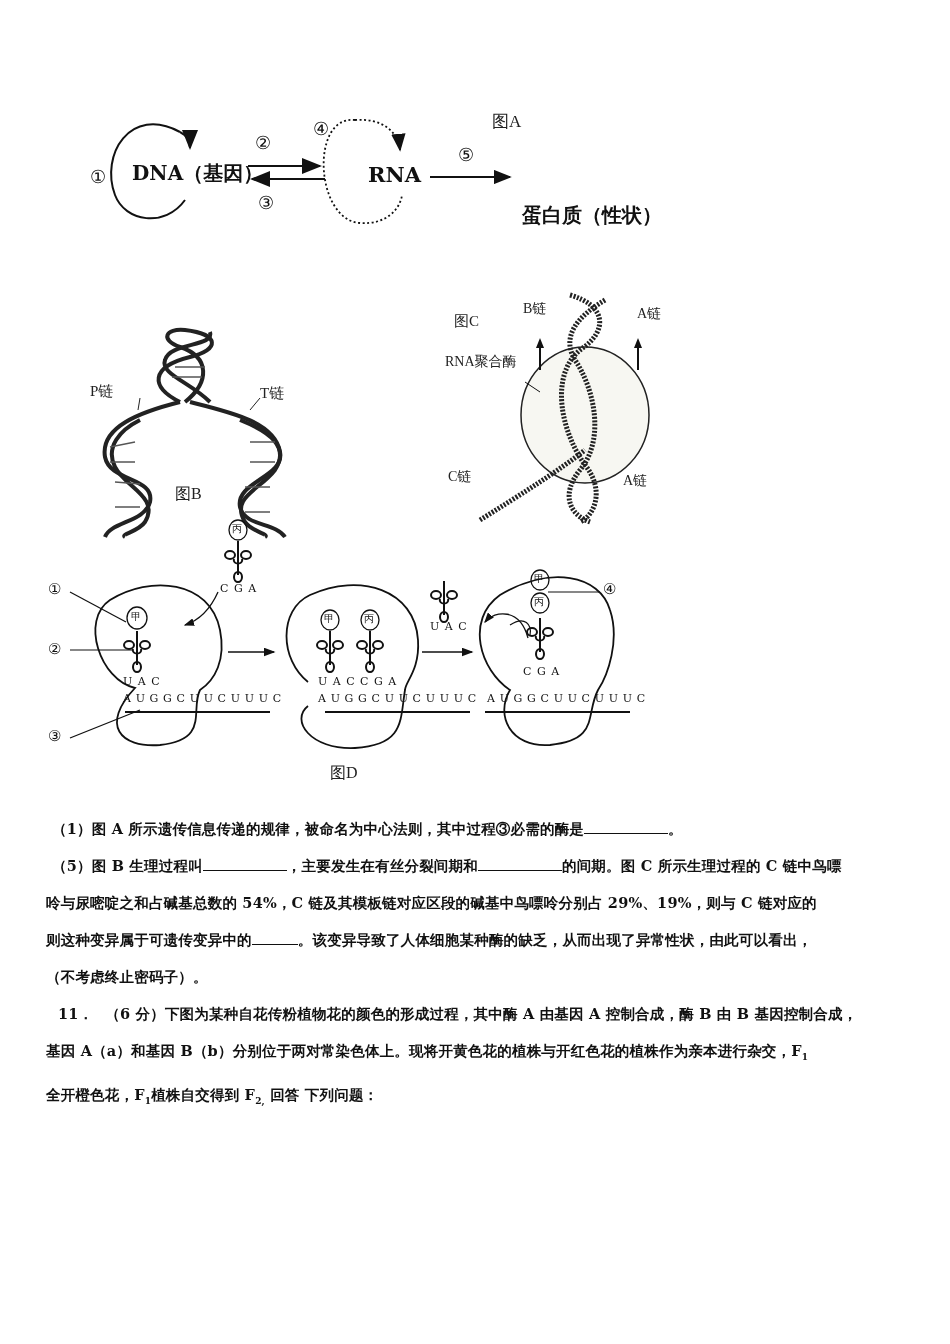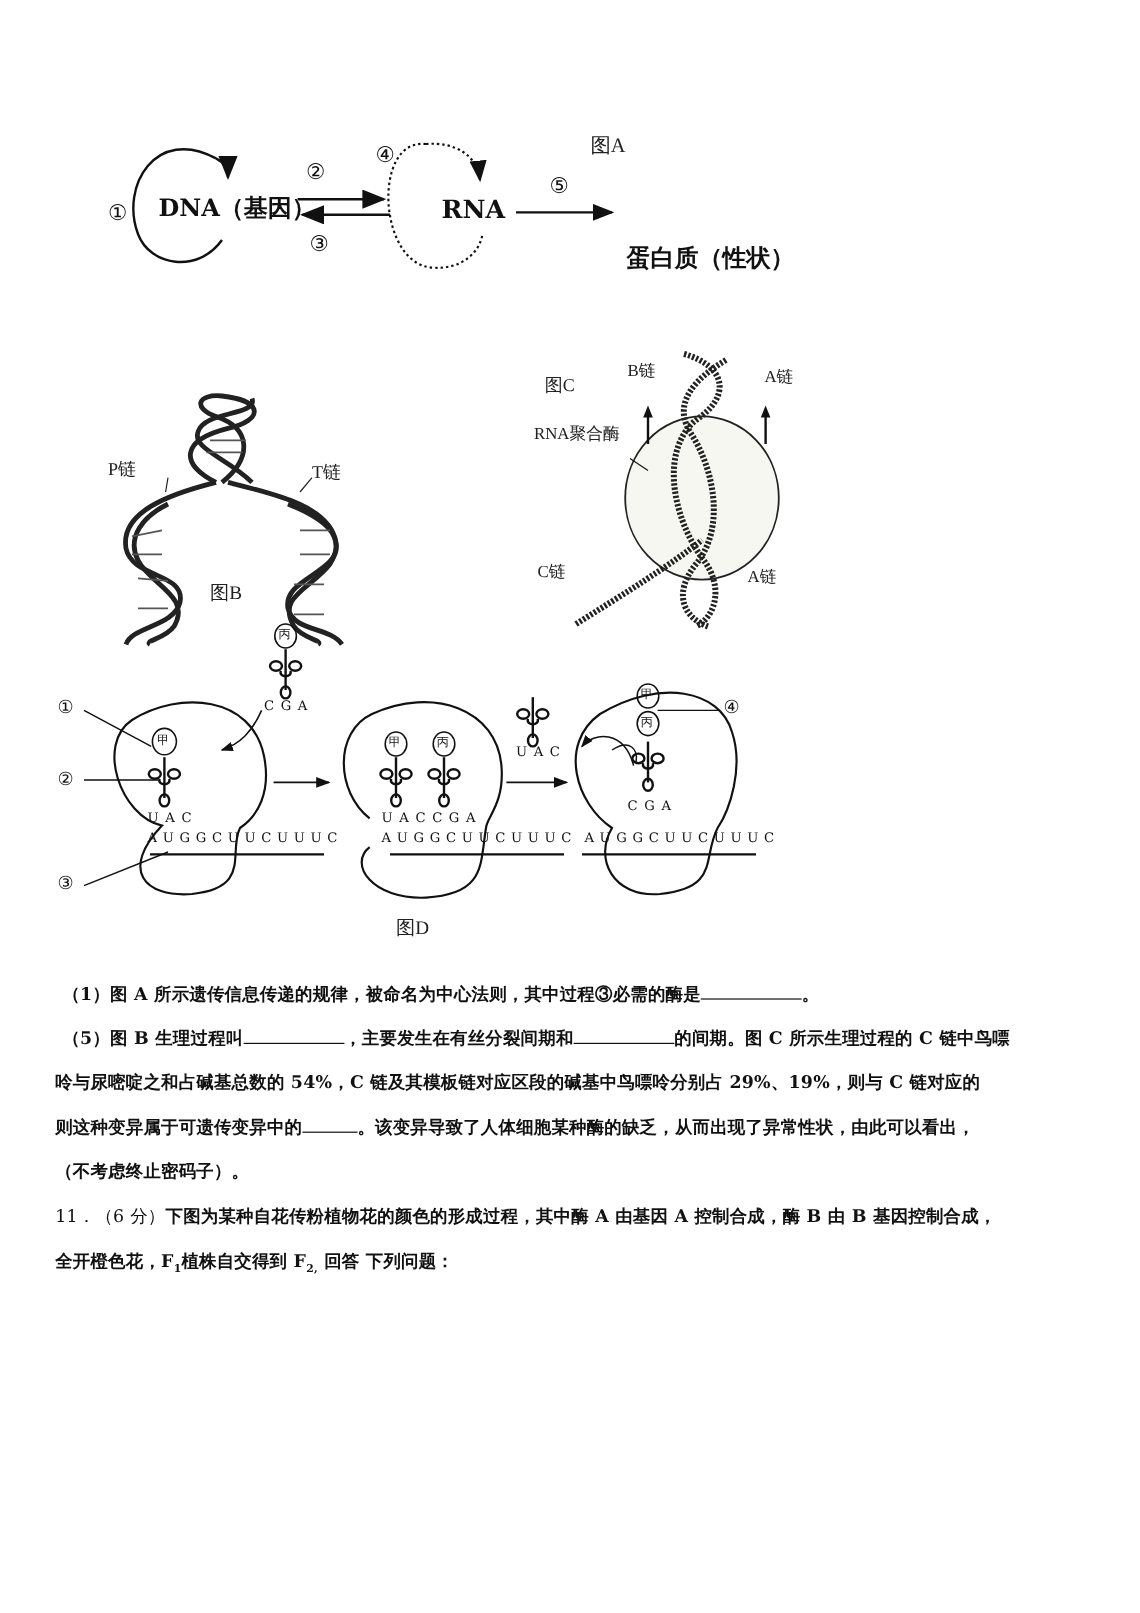--- a/index.html
+++ b/index.html
@@ -5,21 +5,21 @@
   html, body { margin: 0; padding: 0; background: #ffffff; }
   body { width: 950px; height: 1344px; position: relative; overflow: hidden;
          font-family: "DejaVu Serif", "Liberation Serif", serif; color: #111; }
   .abs { position: absolute; }
   .fig-label { font-family: "Liberation Serif", "DejaVu Serif", serif; font-size: 17px; color: #222; }
   .q-text { position: absolute; left: 46px; width: 870px; font-size: 14.5px; font-weight: bold;
             line-height: 37px; letter-spacing: 0.2px; }
   .q-line { display: block; white-space: nowrap; }
   .indent { padding-left: 6px; }
   .blank { display: inline-block; border-bottom: 1.5px solid #111; height: 14px; vertical-align: baseline; }
-  .num-normal { font-weight: normal; }
+  .num-normal { font-weight: bold; margin-left: 12px; }
   sub { font-size: 9px; }
 </style>
 </head>
 <body>
 
 <div class="abs" style="left:80px; top:100px; width:600px; height:140px;">
   <svg width="600" height="140" viewBox="0 0 600 140">
     <defs>
       <marker id="arr" markerWidth="10" markerHeight="8" refX="9" refY="4" orient="auto">
         <path d="M0,0 L10,4 L0,8 Z" fill="#111"></path>
@@ -184,15 +184,18 @@
   </span>
   <span class="q-line">呤与尿嘧啶之和占碱基总数的 54%，C 链及其模板链对应区段的碱基中鸟嘌呤分别占 29%、19%，则与 C 链对应的</span>
   <span class="q-line">
     <span>则这种变异属于可遗传变异中的</span><span class="blank" style="width:46px;"></span><span>。该变异导致了人体细胞某种酶的缺乏，从而出现了异常性状，由此可以看出，</span>
   </span>
   <span class="q-line">（不考虑终止密码子）。</span>
   <span class="q-line">
     <span class="num-normal">11．</span><span class="num-normal">（6 分）</span><span>下图为某种自花传粉植物花的颜色的形成过程，其中酶 A 由基因 A 控制合成，酶 B 由 B 基因控制合成，</span>
   </span>
   <span class="q-line">
+    <span>基因 A（a）和基因 B（b）分别位于两对常染色体上。现将开黄色花的植株与开红色花的植株作为亲本进行杂交，F</span><sub>1</sub>
+  </span>
+  <span class="q-line">
     <span>全开橙色花，F</span><sub>1</sub><span>植株自交得到 F</span><sub>2,</sub><span> 回答 下列问题：</span>
   </span>
 </div>
 
 </body></html>

